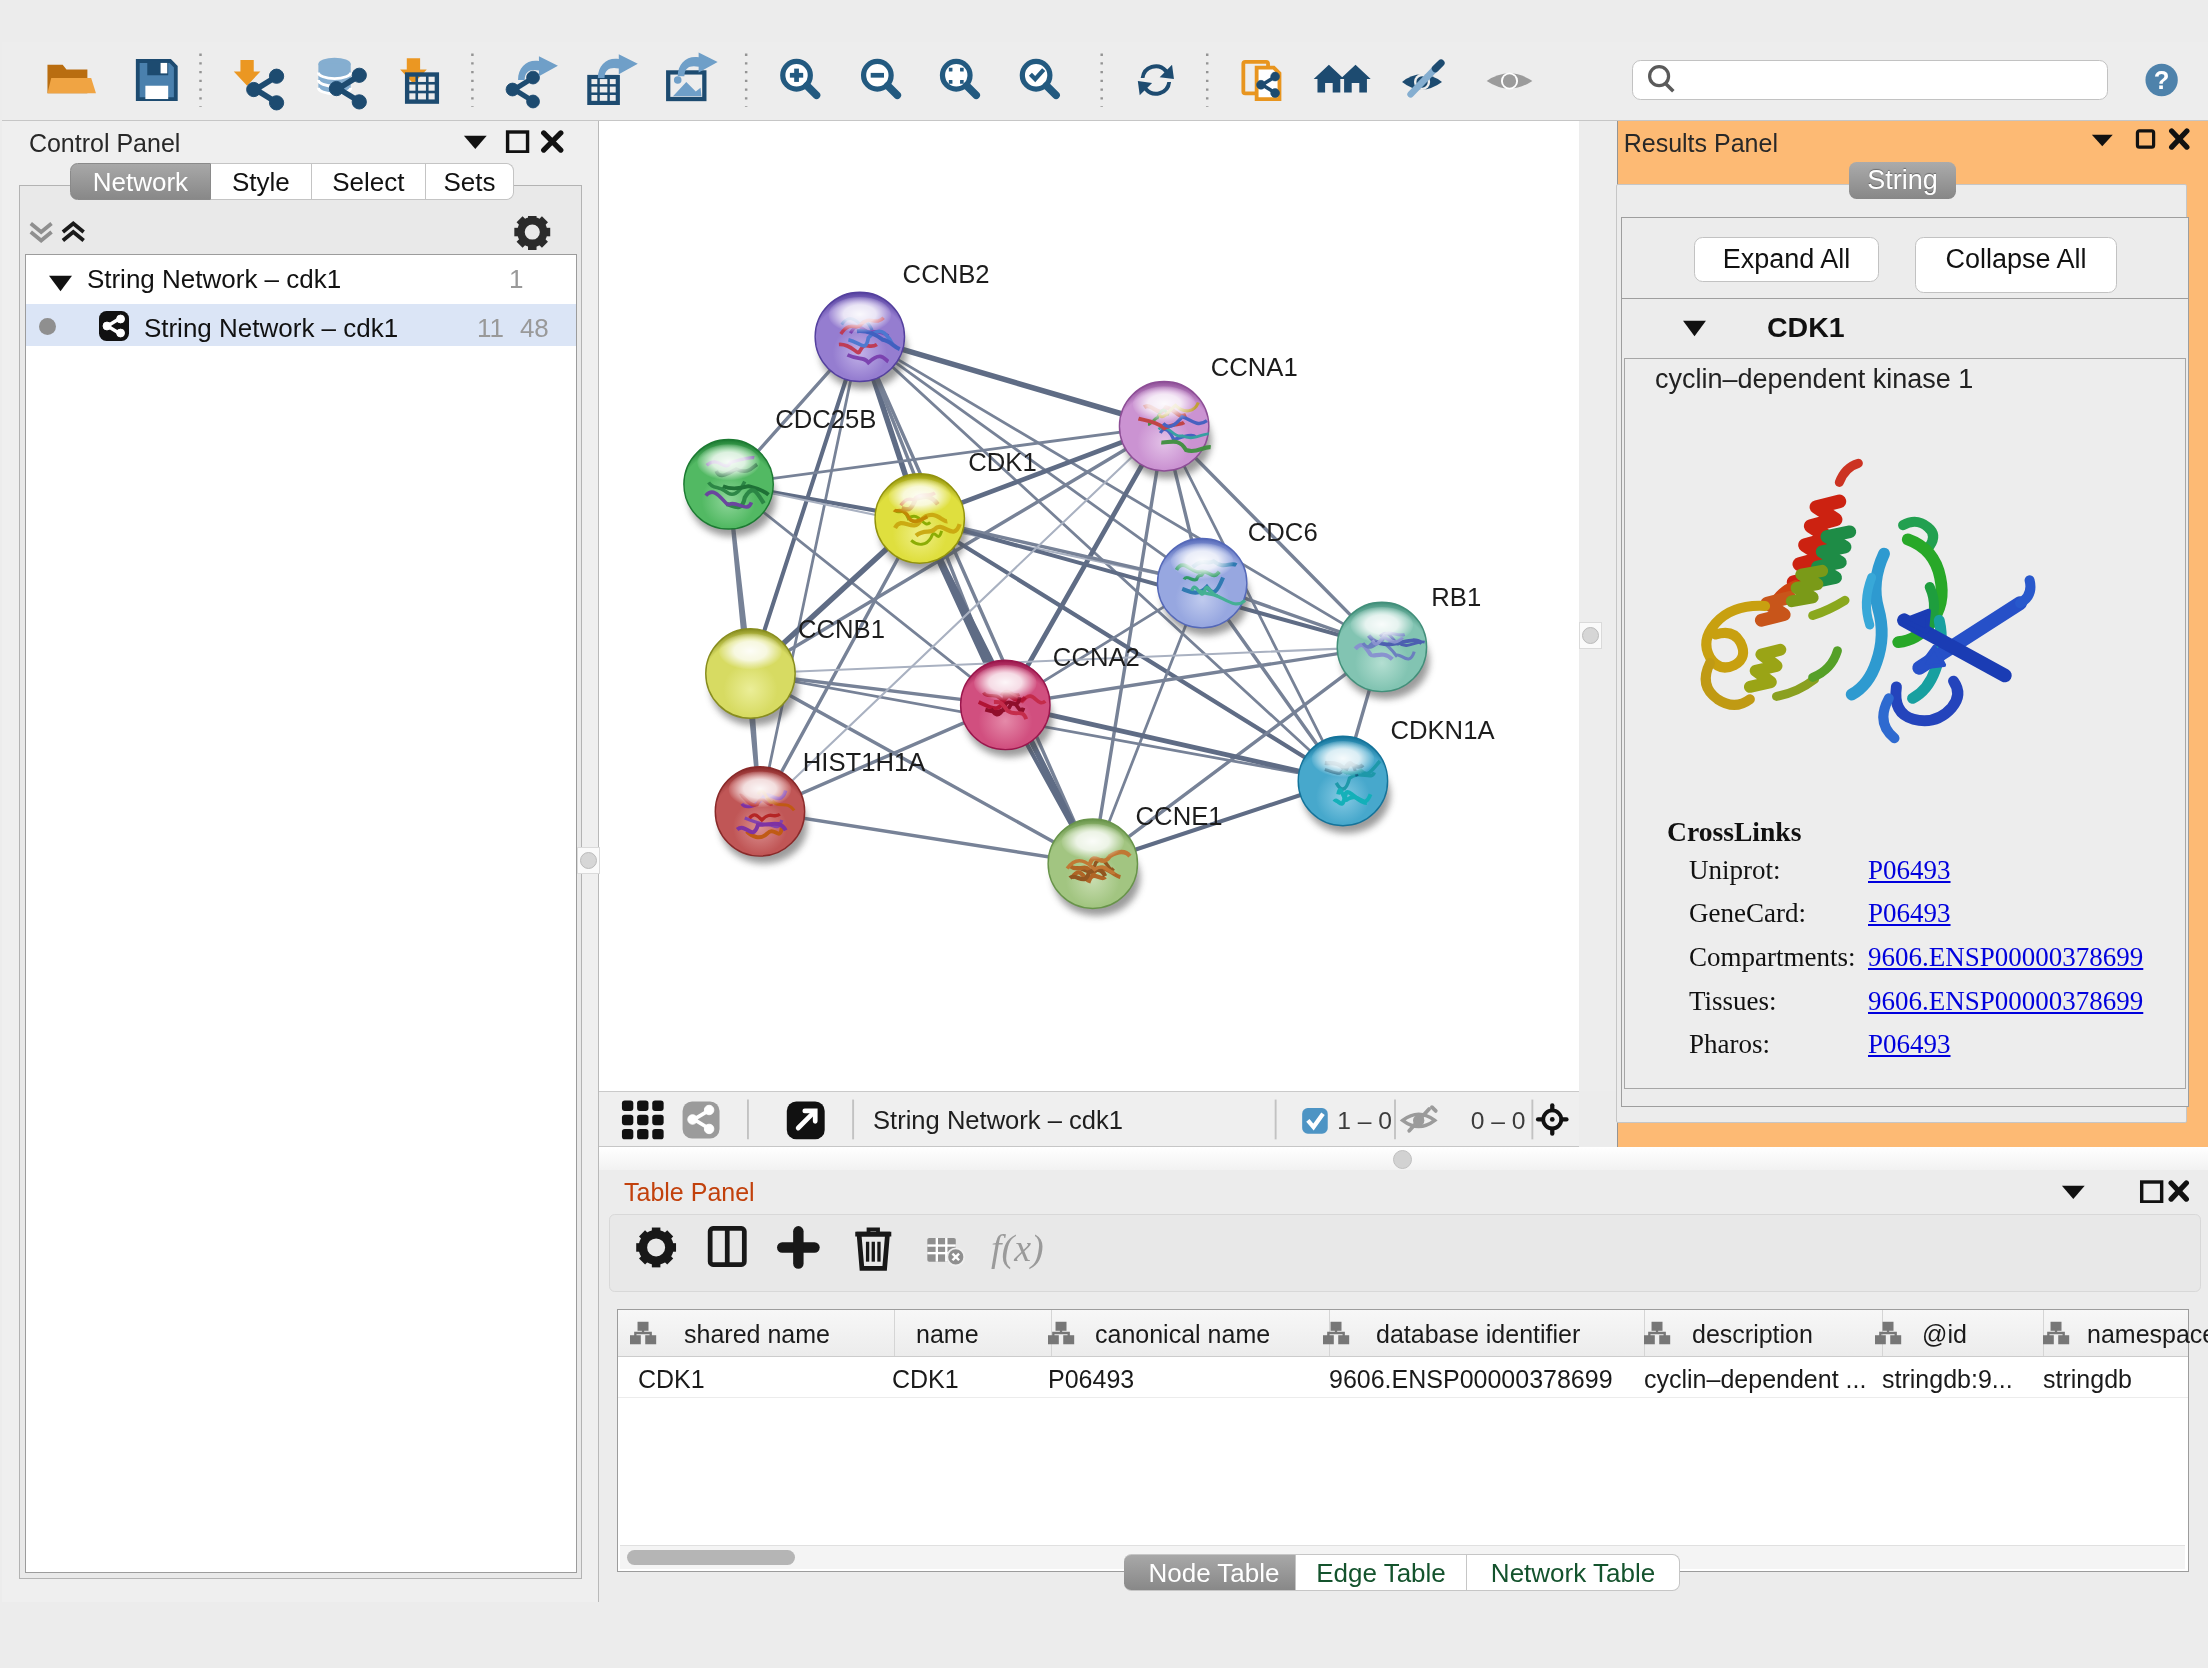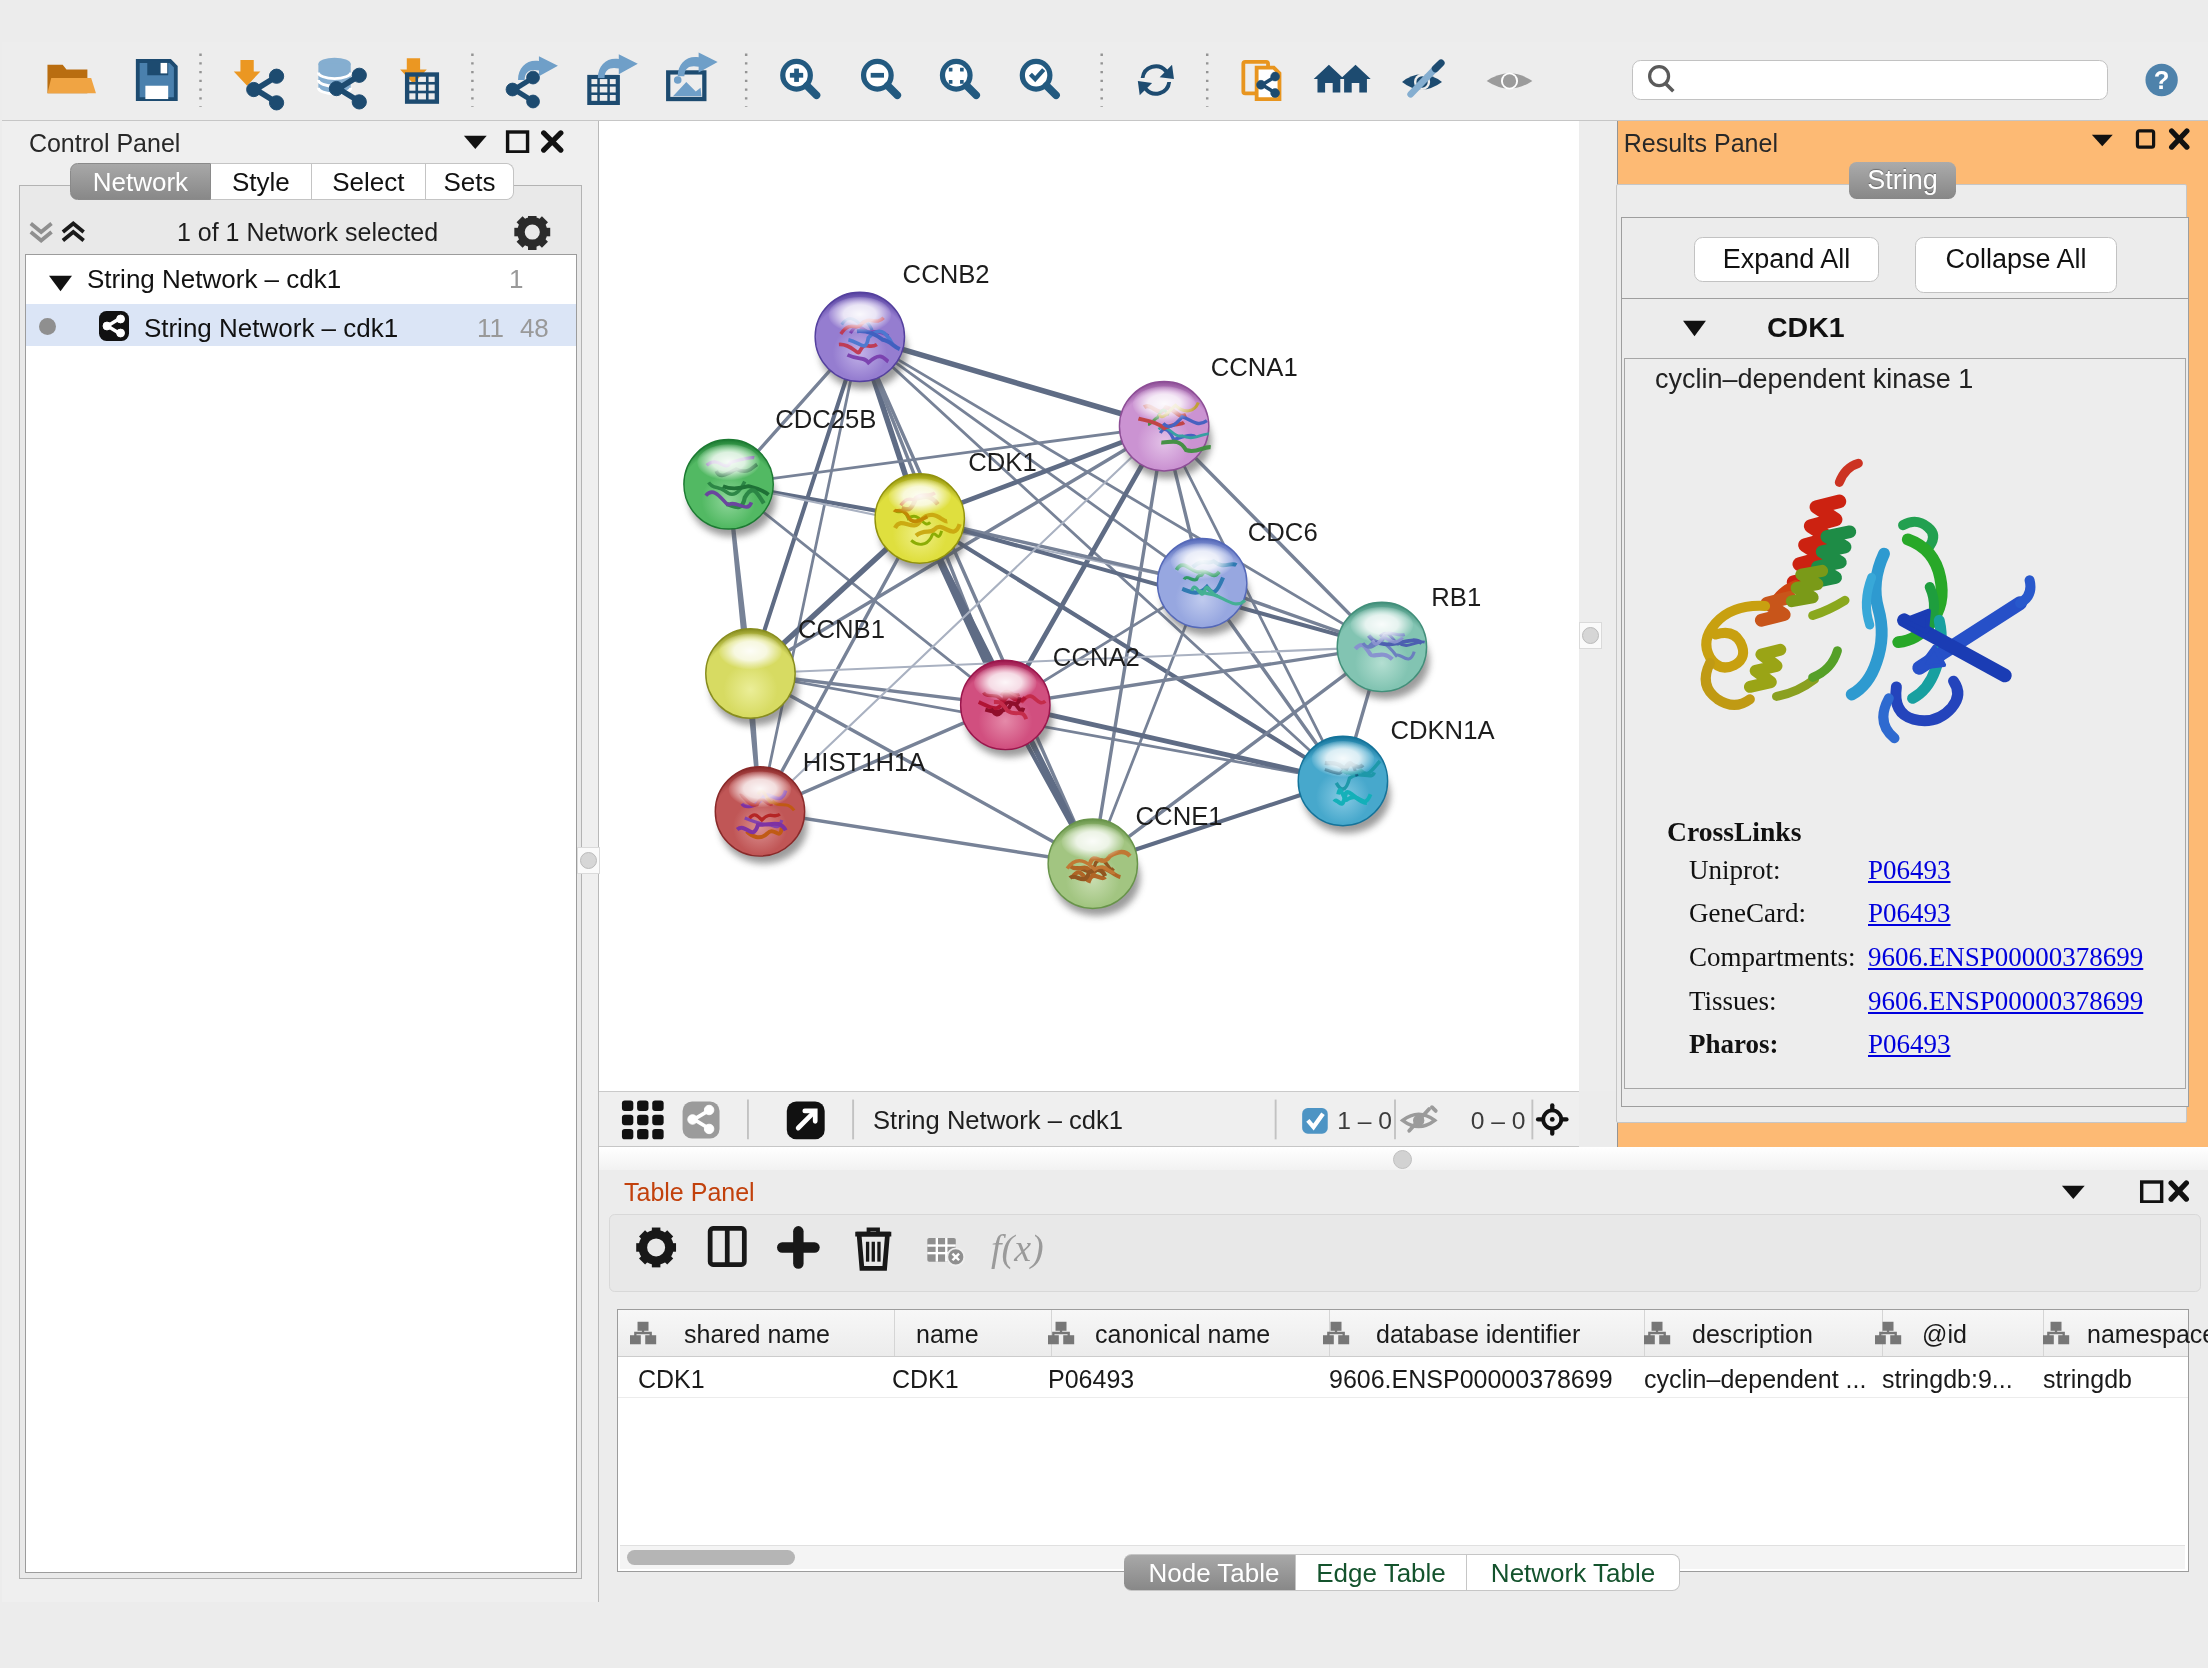--- a/index.html
+++ b/index.html
@@ -254,23 +254,20 @@
     <circle r="12" fill="none" stroke="#2b2b2b" stroke-width="8"></circle>
   </g>
 </svg>
 <svg class="abs" style="left:23px;top:133px;width:552px;height:91px;" width="552" height="91" viewBox="0 0 580 96" preserveAspectRatio="none" pointer-events="none" style2="">
 </svg>
 
     <div class="tab sel first" style="left:68px;width:141px;">Network</div>
     <div class="tab" style="left:209px;width:101px;">Style</div>
     <div class="tab" style="left:310px;width:114px;">Select</div>
     <div class="tab last" style="left:424px;width:88px;">Sets</div>
-    <div id="cp-row2">
-      <span style="position:absolute;left:152px;top:4.8px;font-size:25px;color:#1d1d1d;">1 of 1 Network selected</span>
-    </div>
     <div id="cp-list">
       <div id="row-sel"></div>
       <svg class="abs" style="left:21px;top:17px;" width="27" height="23" viewBox="0 0 28 24">
           <path d="M2,4 L26,4 L14,20 Z" fill="#111"></path>
         </svg>
 <div style="position:absolute;left:61px;top:8.6px;font-size:26px;color:#111;">String Network – cdk1</div>
 <div style="position:absolute;left:483px;top:8.6px;font-size:26px;color:#999;">1</div>
 <div style="position:absolute;left:13.3px;top:63px;width:17px;height:17px;border-radius:50%;background:#8f8f8f;"></div>
 <svg class="abs" style="left:73px;top:56px;" width="30" height="30" viewBox="0 0 32 32">
   <rect width="32" height="32" rx="8" fill="#111"></rect>
@@ -699,21 +696,21 @@
 </div>
 <div style="position:absolute;left:49px;top:695px;font-size:27.6px;font-weight:bold;color:#111;font-family:'Liberation Serif',serif;">CrossLinks</div>
 <div class="rlab" style="top:734px;">Uniprot:</div>      
       <div class="rval" style="top:734px;">P06493</div>
 <div class="rlab" style="top:777px;">GeneCard:</div>     
       <div class="rval" style="top:777px;">P06493</div>
 <div class="rlab" style="top:821px;">Compartments:</div> 
       <div class="rval" style="top:821px;">9606.ENSP00000378699</div>
 <div class="rlab" style="top:865px;">Tissues:</div>      
       <div class="rval" style="top:865px;">9606.ENSP00000378699</div>
-<div class="rlab" style="top:908px;font-weight:bold;">Pharos:</div>       
+<div class="rlab" style="top:908px;">Pharos:</div>       
       <div class="rval" style="top:908px;">P06493</div>
 </div>
   <div id="strip">
       <div style="position:absolute;left:794px;top:2.9px;width:17px;height:17px;border-radius:50%;background:#d2d2d2;border:1px solid #c0c0c0;"></div>
     </div>
   <div id="tpanel">
       <div style="position:absolute;left:25px;top:7.6px;font-size:25px;color:#c2410c;">Table Panel</div>
 <svg class="abs" style="left:1461px;top:9.5px;" width="133" height="23" viewBox="0 0 140 24">
   <path d="M2,6 L26,6 L14,20 Z" fill="#111"></path>
   <rect x="86" y="2" width="21" height="21" fill="none" stroke="#111" stroke-width="3.6"></rect>

